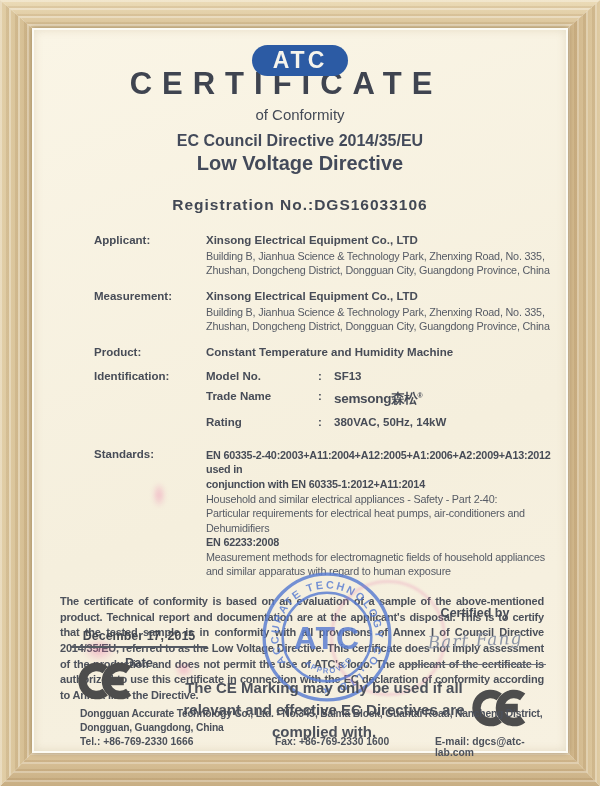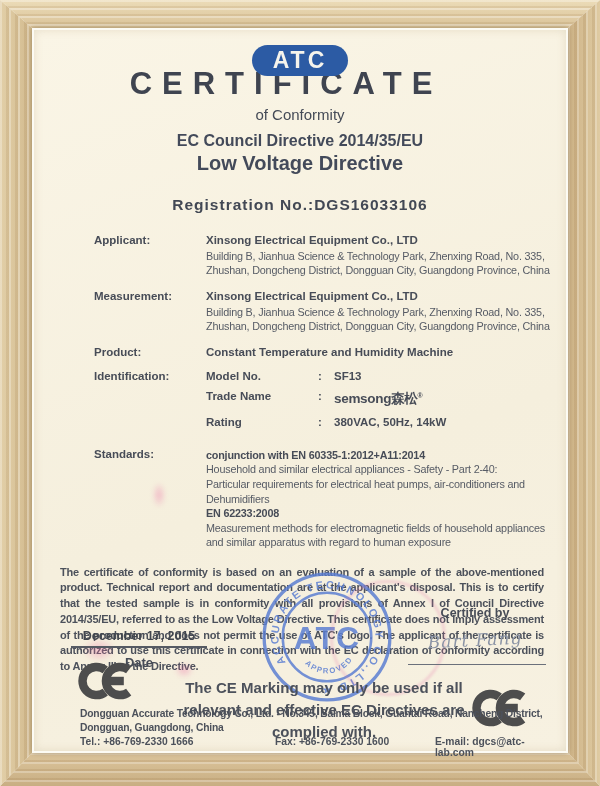--- a/index.html
+++ b/index.html
@@ -139,20 +139,21 @@
             <span>Rating</span>
             <span>:</span>
             <span>380VAC, 50Hz, 14kW</span>
           </div>
         </div>
       </div>
 
       <div class="row">
         <div class="lab">Standards:</div>
         <div>
+          <div class="std-line b">EN 60335-2-40:2003+A11:2004+A12:2005+A1:2006+A2:2009+A13:2012 used in</div>
           <div class="std-line b">conjunction with EN 60335-1:2012+A11:2014</div>
           <div class="std-line">Household and similar electrical appliances - Safety - Part 2-40:</div>
           <div class="std-line">Particular requirements for electrical heat pumps, air-conditioners and Dehumidifiers</div>
           <div class="std-line b">EN 62233:2008</div>
           <div class="std-line">Measurement methods for electromagnetic fields of household appliances and similar apparatus with regard to human exposure</div>
         </div>
       </div>
     </div>
 
     <div class="decl">The certificate of conformity is based on an evaluation of a sample of the above-mentioned product. Technical report and documentation are at the applicant's disposal. This is to certify that the tested sample is in conformity with all provisions of Annex I of Council Directive 2014/35/EU, referred to as the Low Voltage Directive. This certificate does not imply assessment of the production and does not permit the use of ATC's logo. The applicant of the certificate is authorized to use this certificate in connection with the EC declaration of conformity according to Annex III of the Directive.</div>

